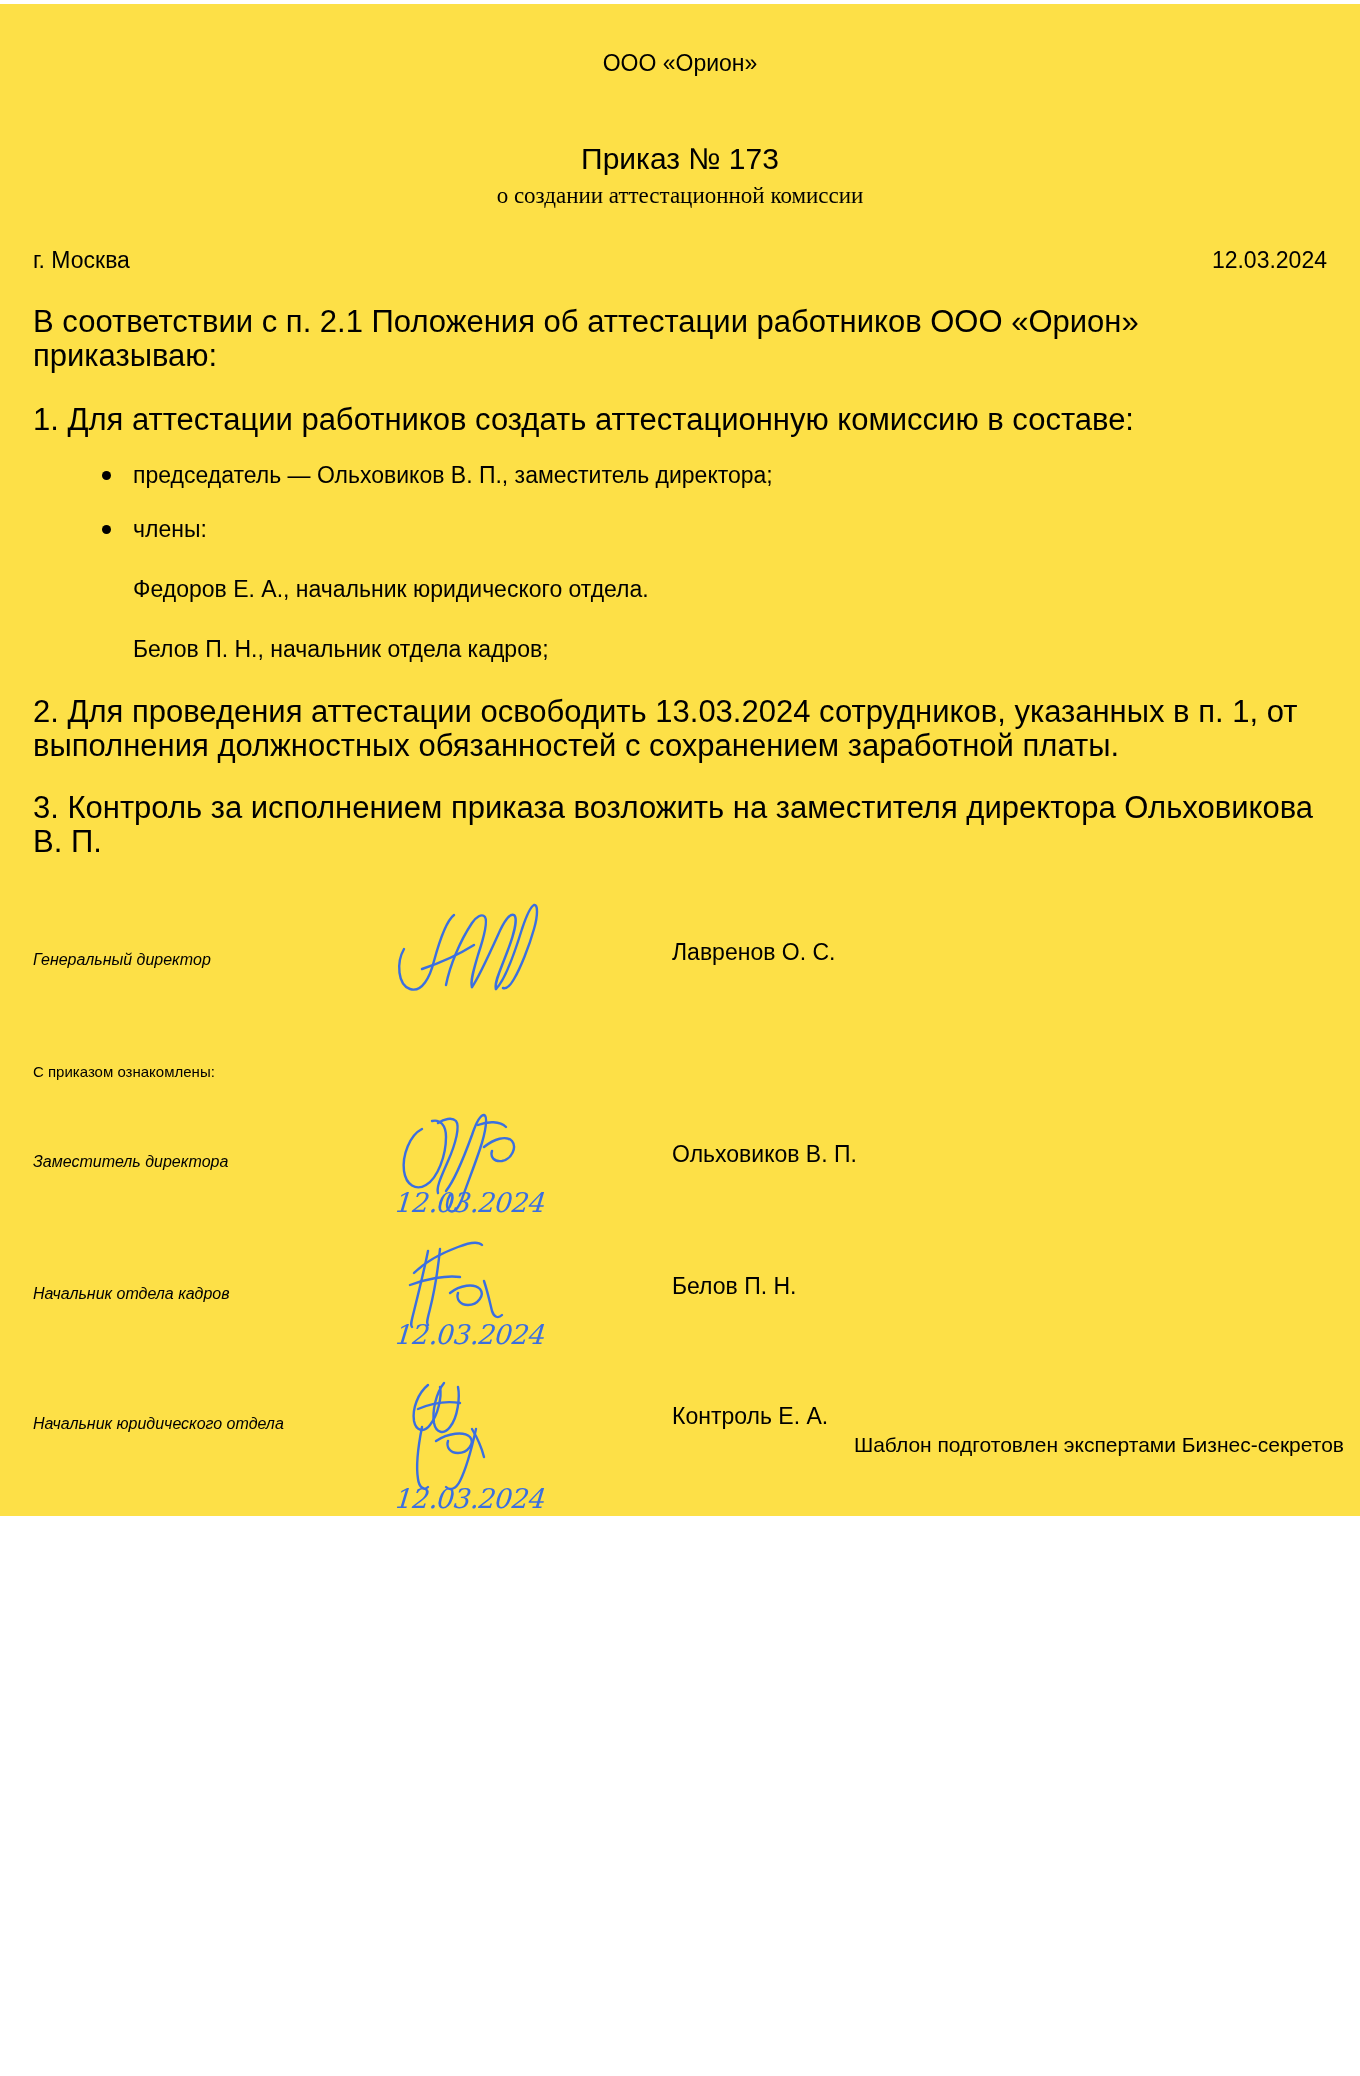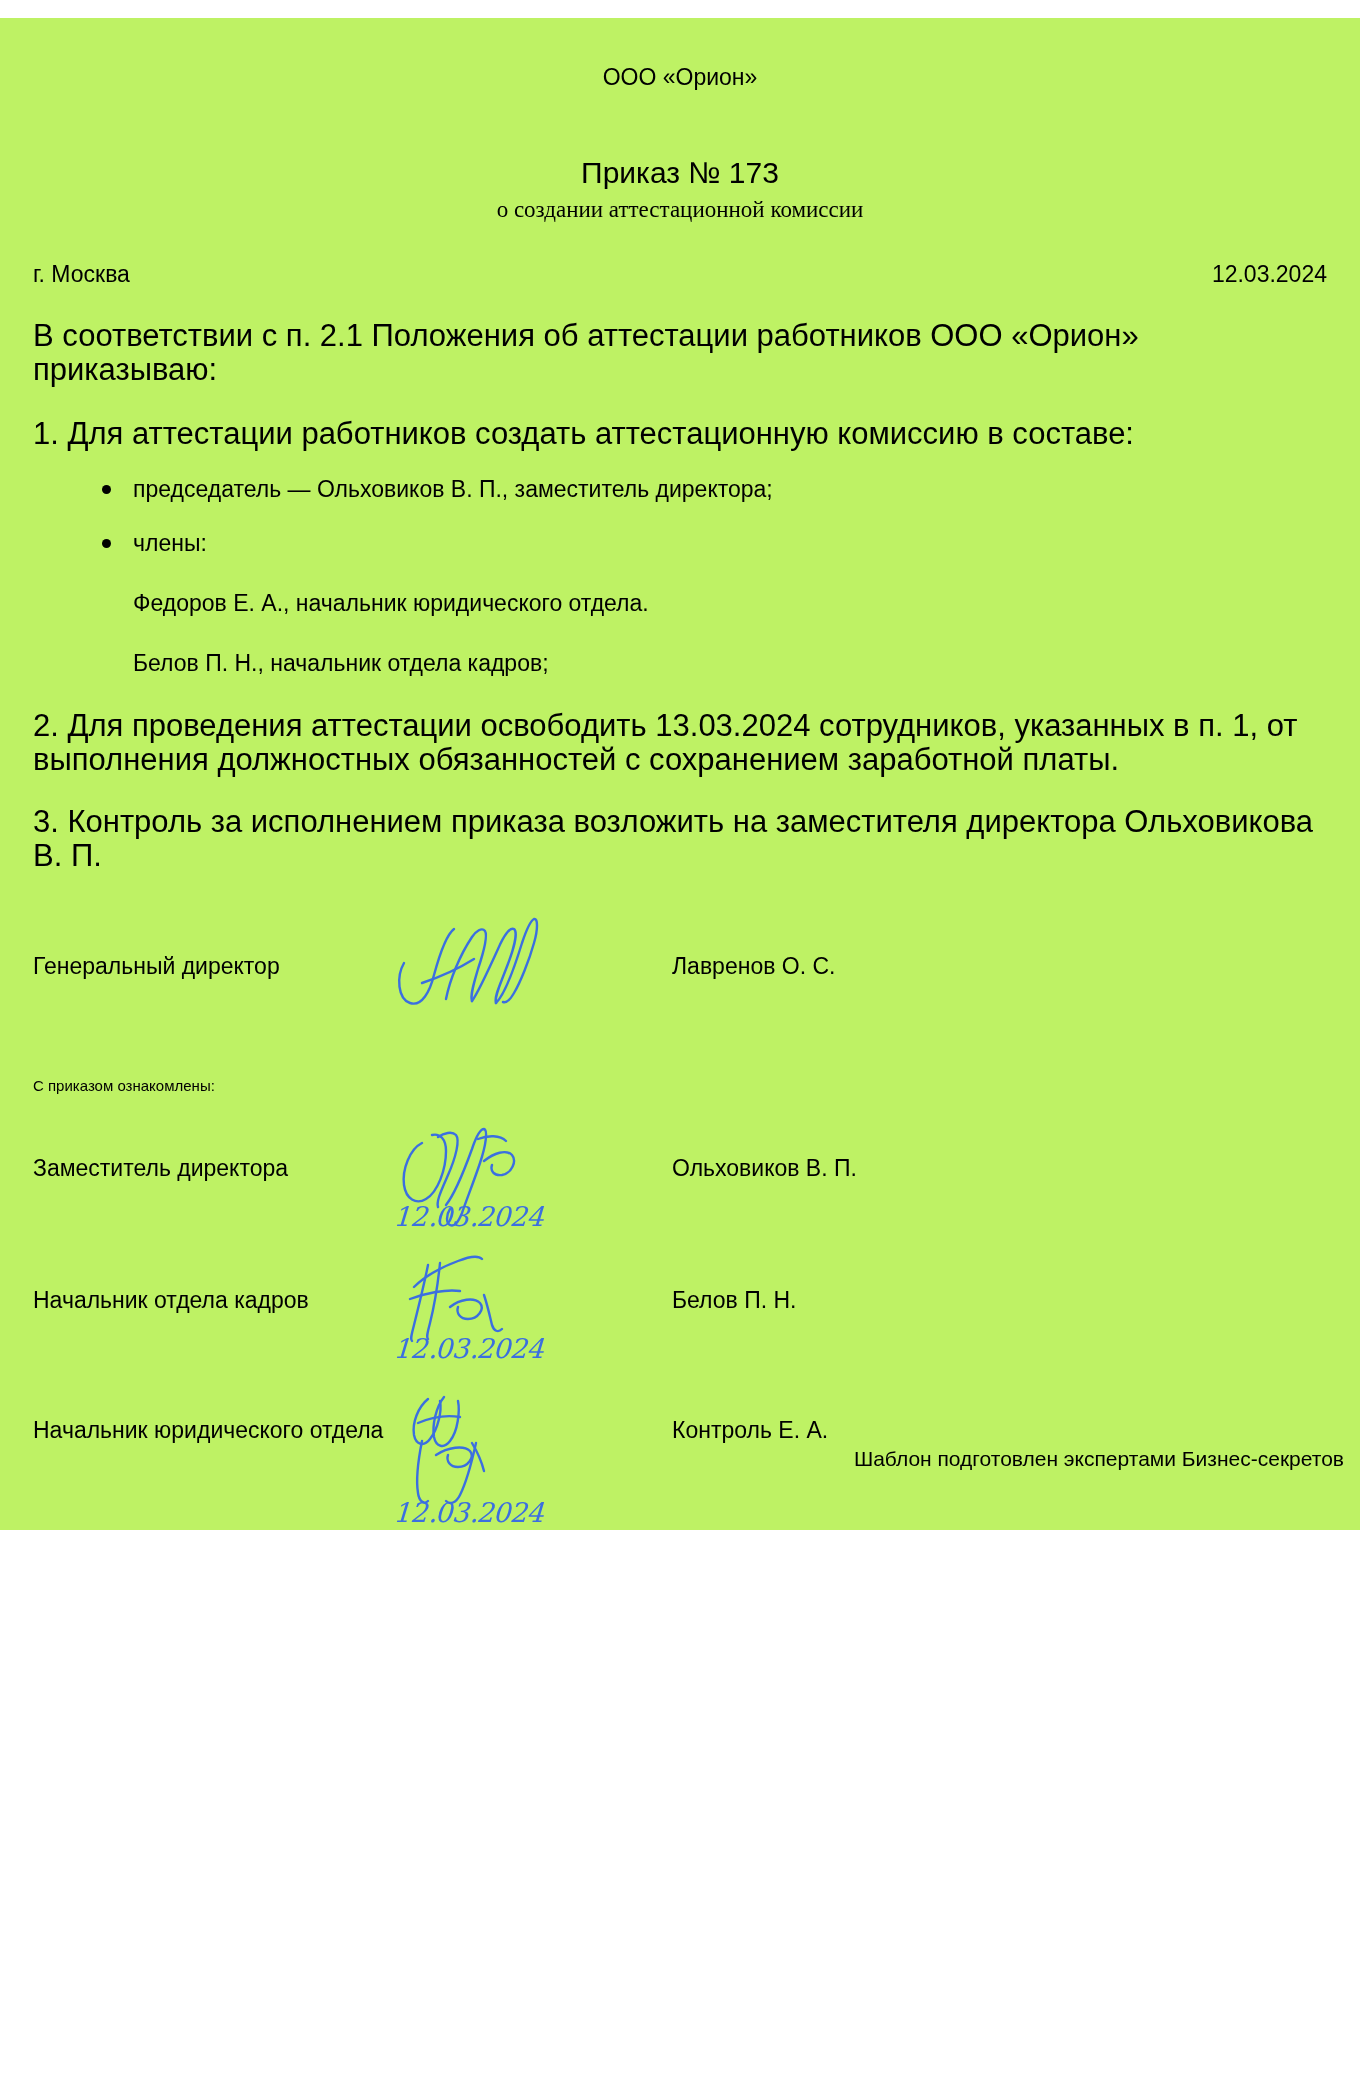--- a/index.html
+++ b/index.html
@@ -9,22 +9,22 @@
     background: #ffffff;
   }
   body {
     font-family: "Liberation Sans", sans-serif;
     color: #000000;
   }
   .page {
     position: relative;
     width: 1360px;
     height: 1512px;
-    margin: 18px auto;
-    background: #bef264;
+    margin: 4px auto;
+    background: #fde047;
     box-sizing: border-box;
     overflow: hidden;
   }
   .doc {
     position: absolute;
     left: 33px;
     top: 0;
     width: 1294px;
   }
 
@@ -107,24 +107,25 @@
   .sign-row {
     position: relative;
     min-height: 64px;
     margin-top: 56px;
   }
   .sign-row:first-child { margin-top: 0; }
 
   .sign-role {
     position: absolute;
     left: 0;
-    top: 0;
-    font-size: 23px;
-    line-height: 30px;
-    white-space: nowrap;
+    top: 8px;
+    font-size: 16px;
+    line-height: 30px;
+    white-space: nowrap;
+    font-style: italic;
   }
   .sign-name {
     position: absolute;
     left: 639px;
     top: 0;
     font-size: 23px;
     line-height: 30px;
     white-space: nowrap;
   }
   .sign-mark {

